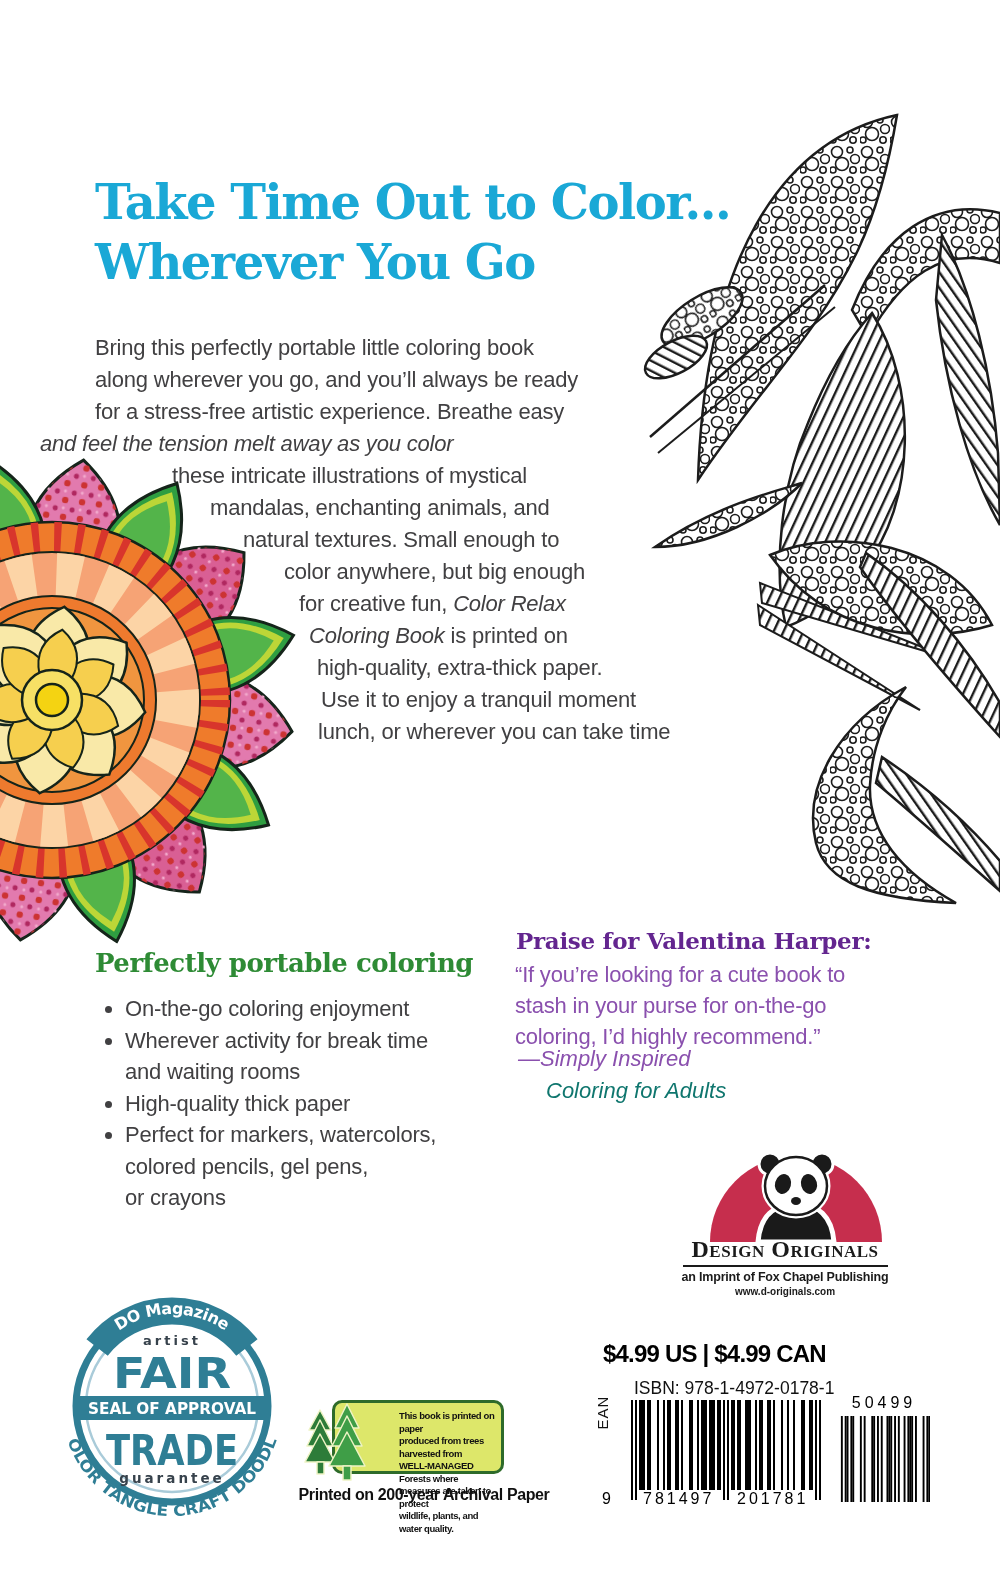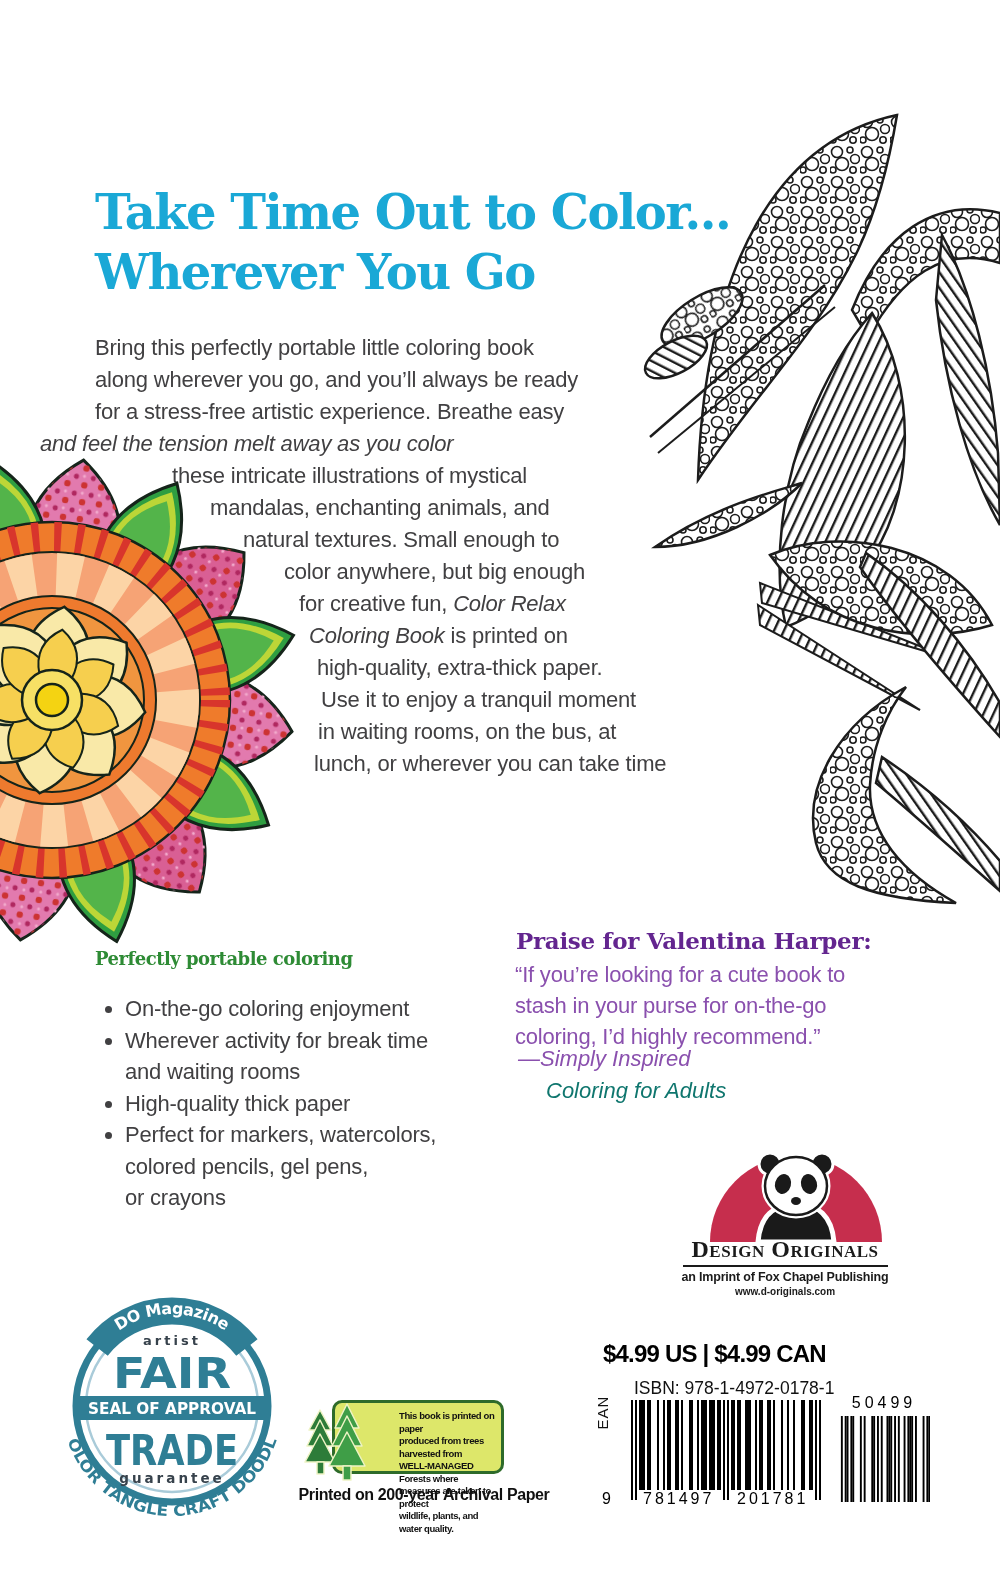--- a/index.html
+++ b/index.html
@@ -1,20 +1,20 @@
 <!DOCTYPE html>
 <html><head>
 <meta charset="utf-8">
 <style>
   html,body{margin:0;padding:0;background:#fff;}
   .page{position:relative;width:1000px;height:1573px;background:#ffffff;overflow:hidden;
         font-family:"Liberation Sans",sans-serif;color:#414042;}
   .abs{position:absolute;}
   
-  .headline{left:95px;top:182px;font-family:"DejaVu Serif",serif;font-weight:700;
+  .headline{left:95px;top:172px;font-family:"DejaVu Serif",serif;font-weight:700;
             font-size:48px;line-height:60px;letter-spacing:-1.5px;color:#1aa8d6;white-space:nowrap;}
   
   .intro{left:0;top:332px;font-size:22px;line-height:32px;letter-spacing:-0.2px;color:#414042;}
   .intro div{white-space:nowrap;}
   .it{font-style:italic;}
   .intro div:nth-child(1){margin-left:95px;}
   .intro div:nth-child(2){margin-left:95px;}
   .intro div:nth-child(3){margin-left:95px;}
   .intro div:nth-child(4){margin-left:40px;font-style:italic;}
   .intro div:nth-child(5){margin-left:172px;}
@@ -23,21 +23,21 @@
   .intro div:nth-child(8){margin-left:284px;}
   .intro div:nth-child(9){margin-left:299px;}
   .intro div:nth-child(10){margin-left:309px;}
   .intro div:nth-child(11){margin-left:317px;}
   .intro div:nth-child(12){margin-left:321px;}
   .intro div:nth-child(13){margin-left:318px;}
   .intro div:nth-child(14){margin-left:314px;}
   .intro div:nth-child(15){margin-left:309px;}
   
   .feat-head{left:95px;top:948px;font-family:"DejaVu Serif",serif;font-weight:700;
-             font-size:18px;letter-spacing:-0.5px;color:#2e8b35;white-space:nowrap;}
+             font-size:26px;letter-spacing:-0.5px;color:#2e8b35;white-space:nowrap;}
   .feat-list{left:95px;top:993px;margin:0;padding-left:30px;font-size:22px;line-height:31.5px;
              letter-spacing:-0.2px;}
   .feat-list li{white-space:pre-line;}
   
   .praise-head{left:516px;top:927px;font-family:"DejaVu Serif",serif;font-weight:700;
                font-size:23px;letter-spacing:-0.3px;color:#63258f;white-space:nowrap;}
   .praise-quote{left:515px;top:959px;font-size:22px;line-height:31px;letter-spacing:-0.2px;
                 color:#8a50ae;white-space:pre-line;}
   .praise-attr1{left:518px;top:1046px;font-size:22px;font-style:italic;color:#8a50ae;white-space:nowrap;}
   .praise-attr2{left:546px;top:1078px;font-size:22px;font-style:italic;color:#0f766e;white-space:nowrap;}
@@ -94,21 +94,20 @@
     <div><span>for a stress-free artistic experience. Breathe easy</span></div>
     <div><span>and feel the tension melt away as you color</span></div>
     <div><span>these intricate illustrations of mystical</span></div>
     <div><span>mandalas, enchanting animals, and</span></div>
     <div><span>natural textures. Small enough to</span></div>
     <div><span>color anywhere, but big enough</span></div>
     <div><span>for creative fun, </span><span class="it">Color Relax</span></div>
     <div><span class="it">Coloring Book</span><span> is printed on</span></div>
     <div><span>high-quality, extra-thick paper.</span></div>
     <div><span>Use it to enjoy a tranquil moment</span></div>
-    <div><span>in waiting rooms, on the bus, at</span></div>
     <div><span>lunch, or wherever you can take time</span></div>
   </div>
 
   <svg class="abs mandala" width="560" height="500" viewBox="0 0 560 500">
     <defs>
       <path id="leafG" d="M0,-30 Q60,-52 115,0 Q60,52 0,30 Q-10,0 0,-30 Z"></path>
       <path id="leafP" d="M0,-40 Q66,-64 114,0 Q66,64 0,40 Q-14,0 0,-40 Z"></path>
       <path id="leafY" d="M0,-27 Q42,-42 68,0 Q42,42 0,27 Q-9,0 0,-27 Z"></path>
       <path id="leafO" d="M0,-16 Q30,-27 48,0 Q30,27 0,16 Q-6,0 0,-16 Z"></path>
       <pattern id="dots" width="17" height="17" patternUnits="userSpaceOnUse">

